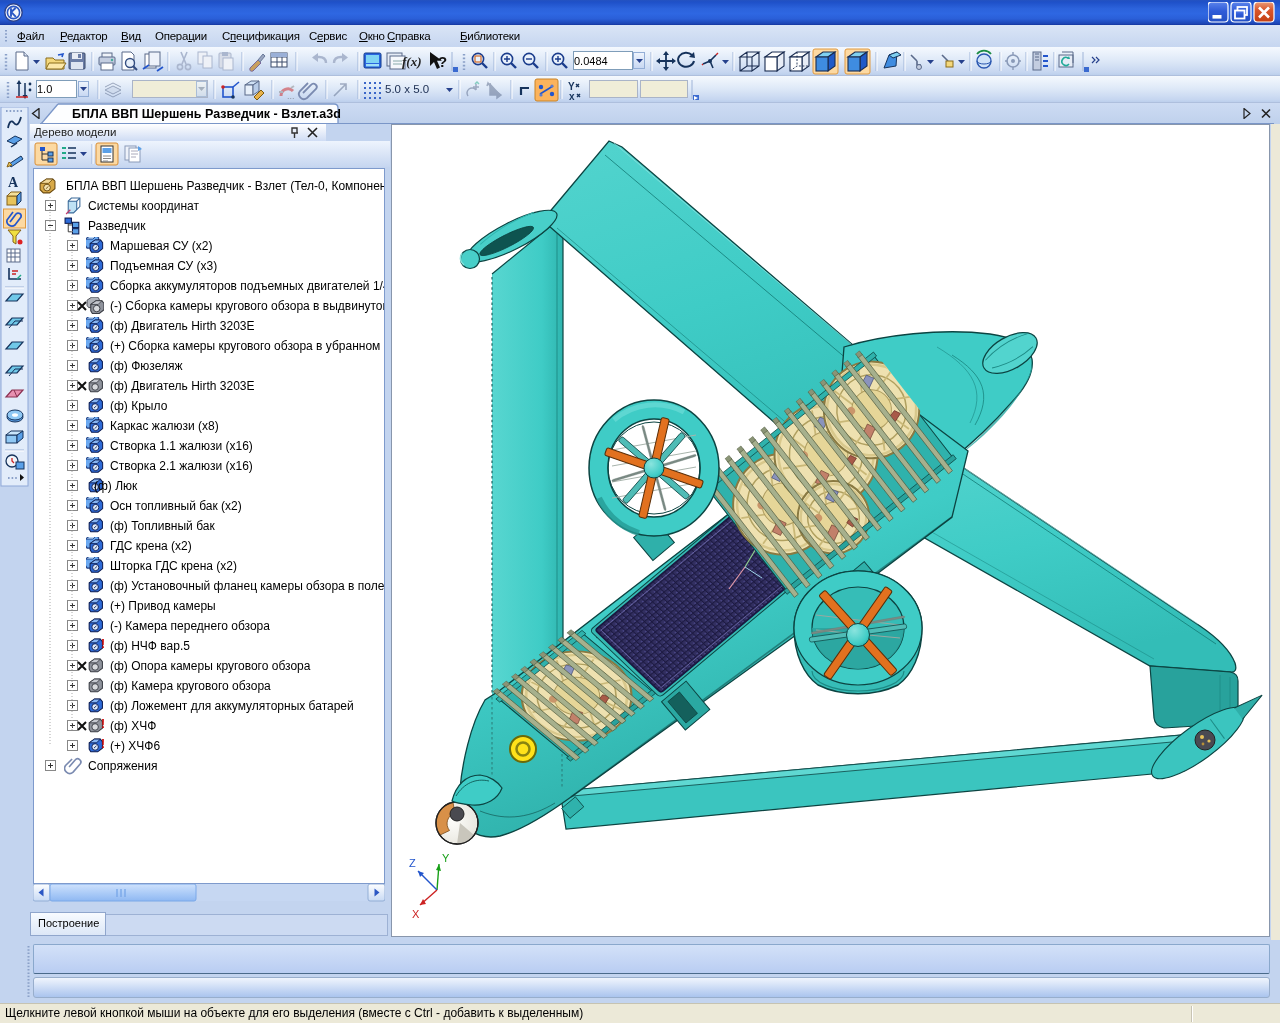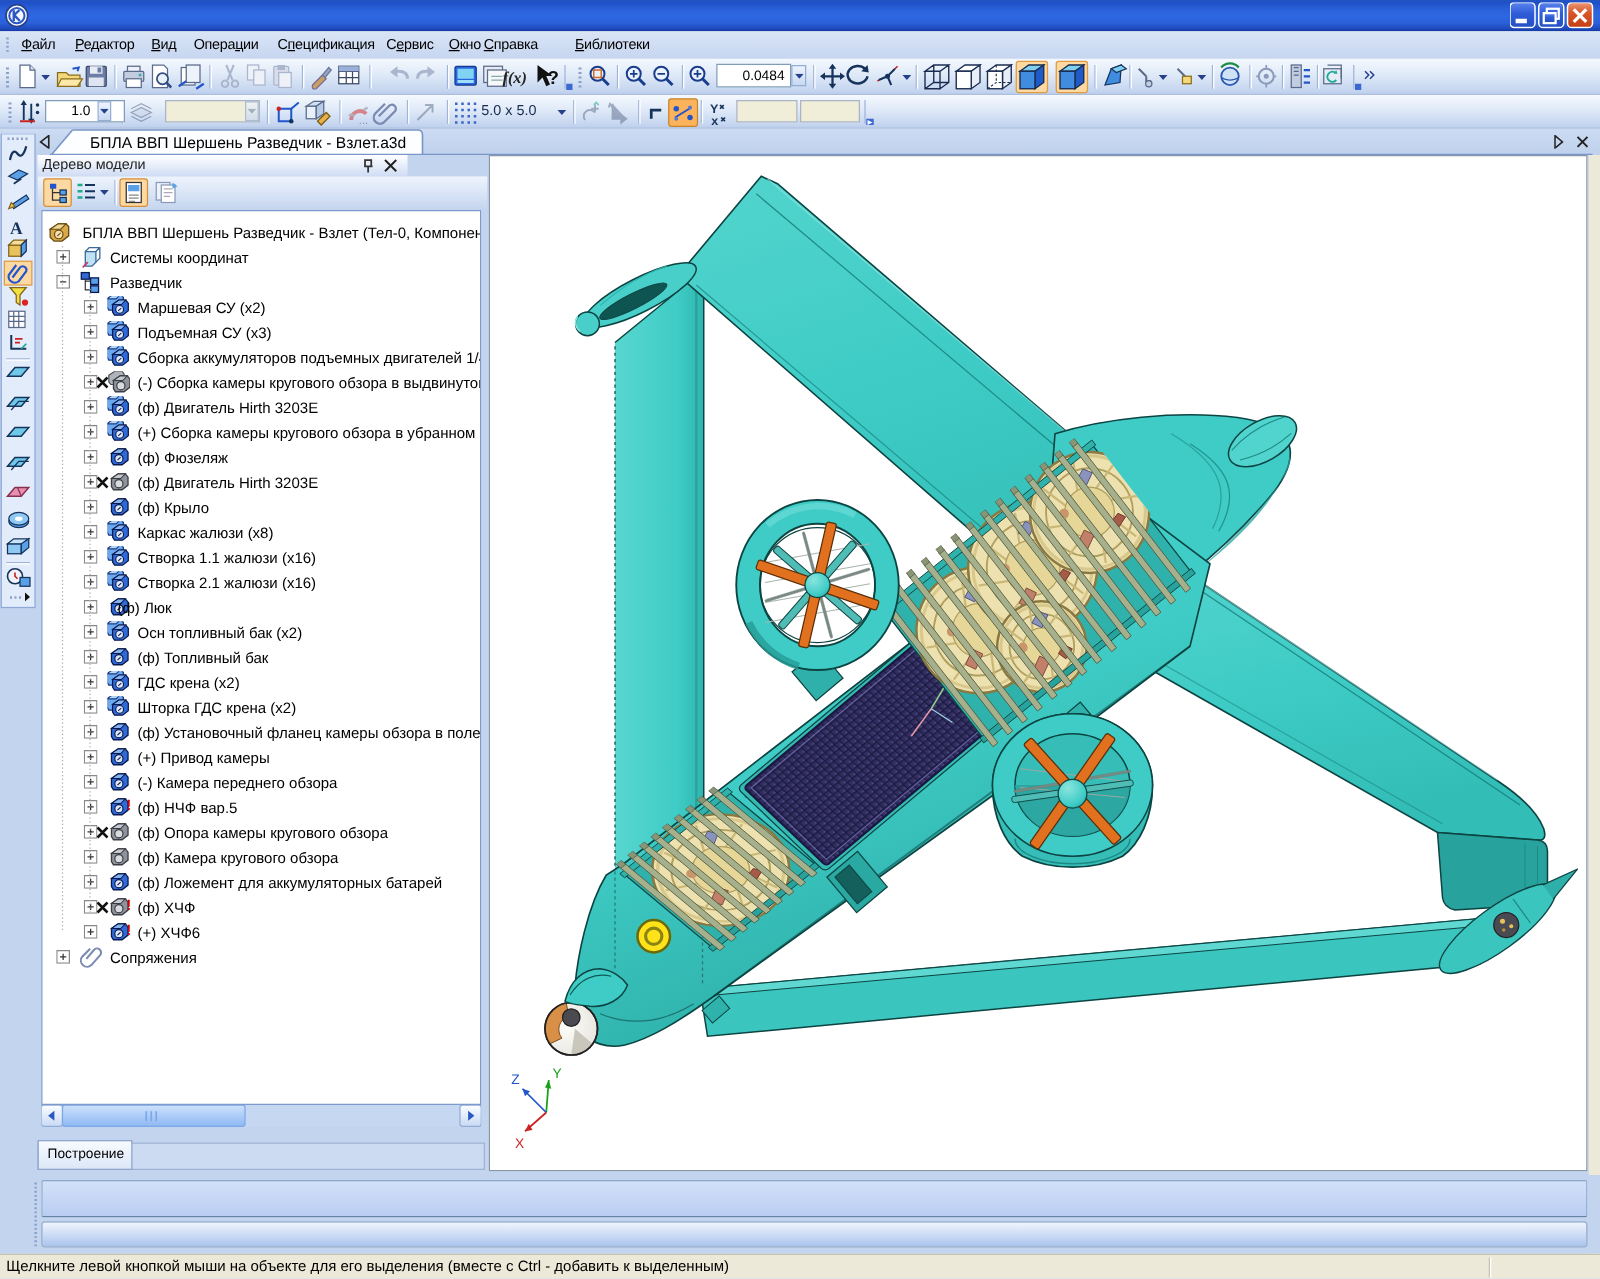--- a/index.html
+++ b/index.html
@@ -1,19 +1,19 @@
 <!DOCTYPE html>
 <html><head><meta charset="utf-8">
 <style>
 *{margin:0;padding:0;box-sizing:border-box}
 html,body{width:1280px;height:1023px;overflow:hidden}
 body{font-family:"Liberation Sans",sans-serif;background:#c3d4ef;position:relative}
 .abs{position:absolute}
 .tb-row{background:linear-gradient(180deg,#f5f9fe 0%,#dde8f7 50%,#c6d6f0 90%,#bccfec 100%)}
-.combo{background:#fff;border:1px solid #7f9db9;font-size:11px;display:flex;align-items:center;padding-left:20px}
+.combo{background:#fff;border:1px solid #7f9db9;font-size:11px;display:flex;align-items:center;padding-left:0}
 .dd{background:linear-gradient(180deg,#eef4fd,#c8d8f2);border:1px solid #93aed6;display:flex;align-items:center;justify-content:center}
 .tree-row{position:absolute;height:20px;display:flex;align-items:center;white-space:nowrap;font-size:12px;color:#000}
 </style></head>
 <body>
 
 <div class="abs" style="left:0;top:0;width:1280px;height:25px;background:linear-gradient(180deg,#2452c0 0%,#1e50c8 8%,#2c63dc 35%,#2e67e2 55%,#2a5fd8 75%,#1c45b4 95%,#15359c 100%)">
 <svg class="abs" style="left:4px;top:3px" width="19" height="19" viewBox="0 0 19 19">
       <circle cx="9.5" cy="9.5" r="8.7" fill="#f4f6fb" stroke="#29418c" stroke-width="1.4"></circle>
       <circle cx="9.5" cy="9.5" r="6.1" fill="none" stroke="#2a57c4" stroke-width="1.6"></circle>
       <path d="M7,5.2V13.8M7,9.3L11.6,5M7.6,9.3L11.9,13.8" stroke="#2a57c4" stroke-width="1.9" fill="none"></path>
@@ -359,21 +359,21 @@
     <g transform="translate(568,5)">
       <text x="0" y="9" font-size="10" font-weight="bold" fill="#16335c">Y</text>
       <path d="M8,3l3,3M11,3l-3,3" stroke="#16335c" stroke-width="1.4"></path>
       <text x="1" y="19" font-size="10" font-weight="bold" fill="#16335c">x</text>
       <path d="M9,13l3,3M12,13l-3,3" stroke="#16335c" stroke-width="1.4"></path>
     </g>
     <path d="M692,4v19" stroke="#9fb4d8"></path>
     <rect x="693" y="19" width="6" height="5" fill="#3a6ad0"></rect>
     <path d="M694,20l4,2l-4,2" fill="#fff"></path>
   </svg>
-<div class="abs combo" style="left:36px;top:80px;width:64px;height:18px">1.0</div>
+<div class="abs combo" style="left:36px;top:80px;width:41px;height:18px">1.0</div>
 <div class="abs dd" style="left:78px;top:81px;width:11px;height:16px">
     <svg width="7" height="4">
       <path d="M0,0h7l-3.5,4z" fill="#26418c"></path>
     </svg>
   </div>
 <div class="abs" style="left:132px;top:80px;width:76px;height:18px;background:#f0edd8;border:1px solid #aab4c8"></div>
 <div class="abs dd" style="left:196px;top:81px;width:11px;height:16px;opacity:.75">
     <svg width="7" height="4">
       <path d="M0,0h7l-3.5,4z" fill="#8c9cb4"></path>
     </svg>
@@ -391,21 +391,21 @@
 
 <div class="abs" style="left:0;top:103px;width:1280px;height:21px;background:linear-gradient(180deg,#cddbf3,#bfd1ec)">
 <svg class="abs" style="left:31px;top:5px" width="10" height="11">
       <path d="M8,0.5L1.5,5.5L8,10.5z" fill="none" stroke="#222" stroke-width="1.3"></path>
     </svg>
 <svg class="abs" style="left:40px;top:0" width="300" height="21">
       <path d="M18,1h276q4,0 4,4v16h-297z" fill="#fdfeff"></path>
       <path d="M18,1h276q4,0 4,4v16" fill="none" stroke="#7a96c8" stroke-width="1.3"></path>
       <path d="M18,1L1,21" stroke="#7a96c8" stroke-width="1.3"></path>
     </svg>
-<div class="abs" style="left:72px;top:4px;font-size:12.5px;font-weight:normal;color:#000">БПЛА ВВП Шершень Разведчик - Взлет.a3d</div>
+<div class="abs" style="left:72px;top:4px;font-size:12.5px;font-weight:bold;color:#000">БПЛА ВВП Шершень Разведчик - Взлет.a3d</div>
 <svg class="abs" style="left:1243px;top:5px" width="30" height="11">
       <path d="M1,.5L7,5.5L1,10.5z" fill="none" stroke="#222" stroke-width="1.2"></path>
       <path d="M19,1.5l8,8M27,1.5l-8,8" stroke="#222" stroke-width="1.6"></path>
     </svg>
 <div class="abs" style="left:40px;top:20px;width:1234px;height:1px;background:#7a96c8"></div>
 </div>
 
 <svg class="abs" style="left:0;top:107px" width="30" height="400" id="ltb">
     <rect x="1" y="0" width="27" height="379" fill="#e2ecfa" stroke="#8fa8d8"></rect>
     <path d="M14,4h0.01M8,4h0.01M20,4h0.01" stroke="#8aa0c8" stroke-width="2" stroke-dasharray="1.5,2"></path>

